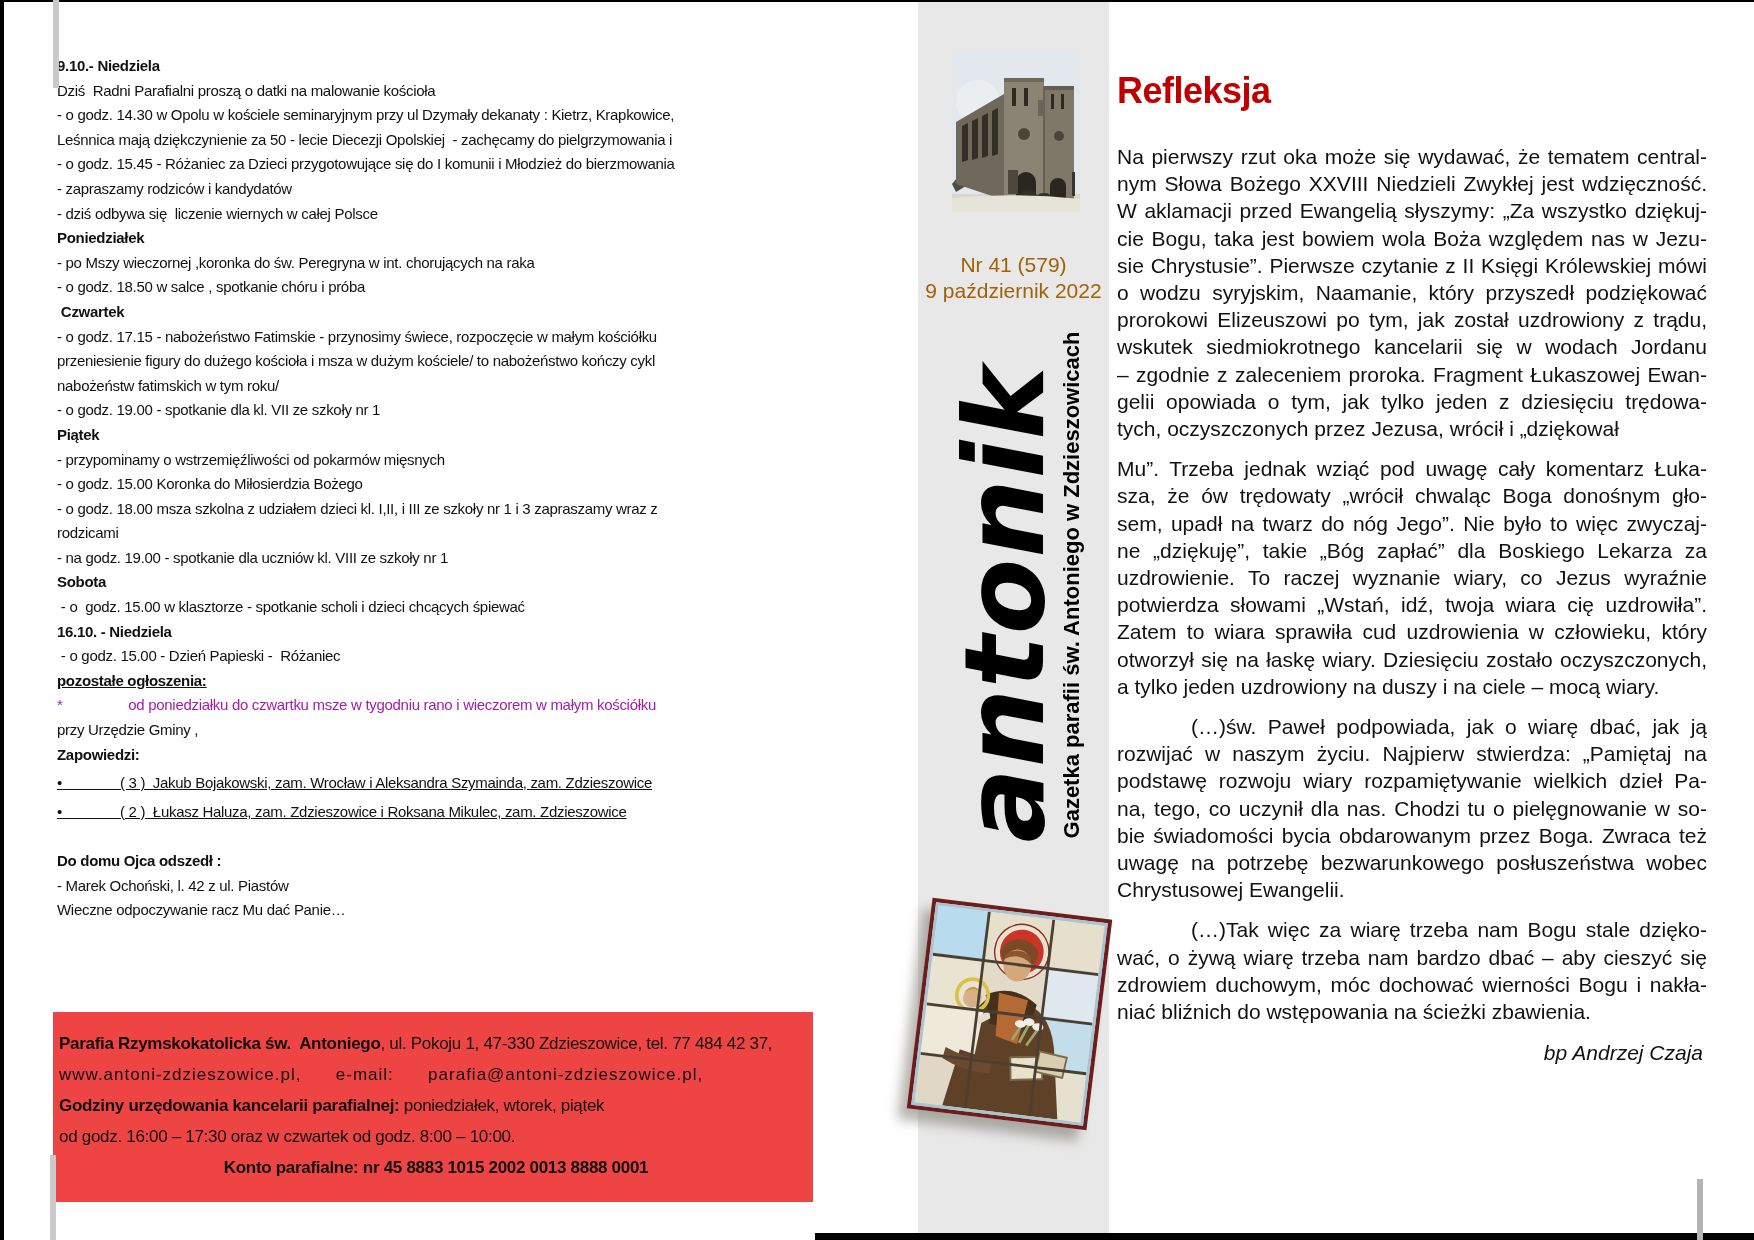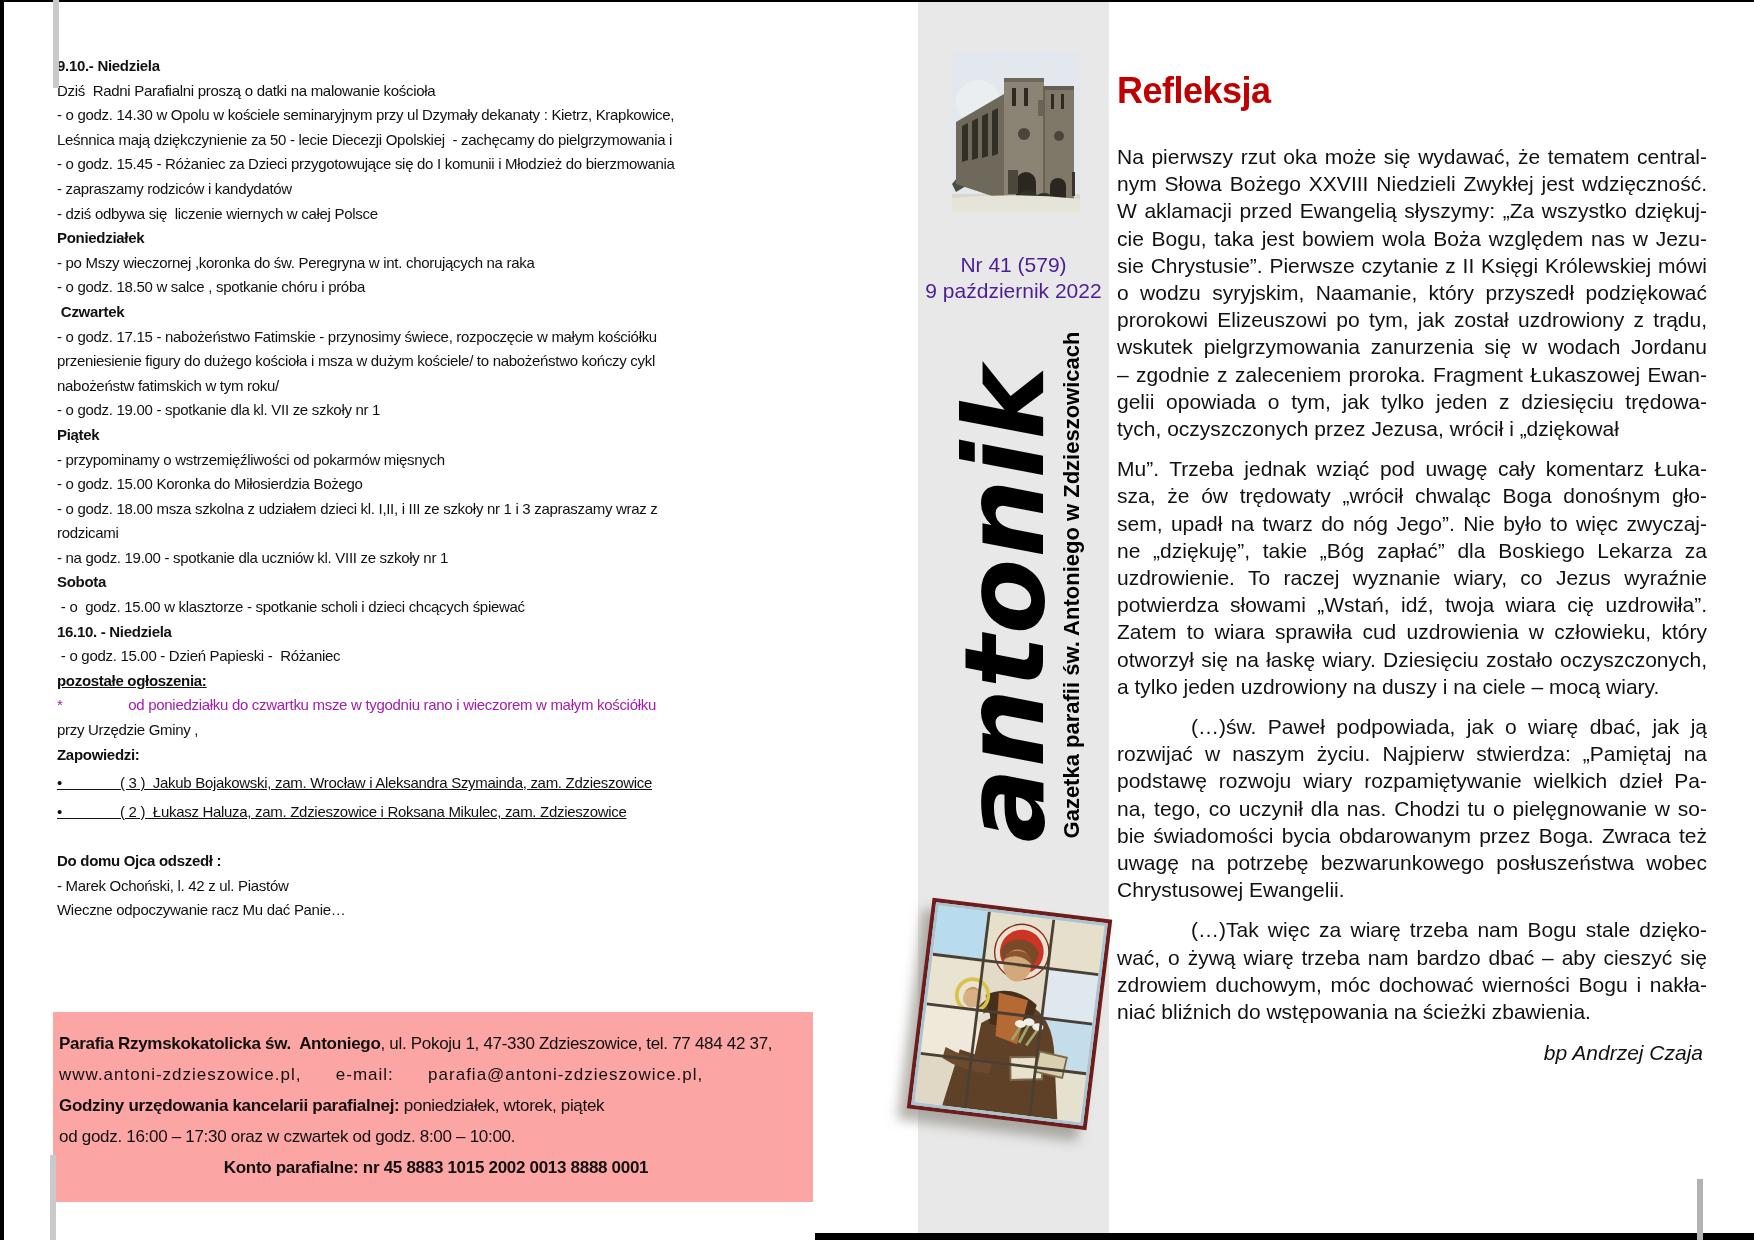--- a/index.html
+++ b/index.html
@@ -17,32 +17,32 @@
   
   .left-text{position:absolute;left:57px;top:54px;width:760px;font-size:15px;
     line-height:24.6px;letter-spacing:-0.3px;overflow:hidden;}
   .pline{white-space:pre;min-height:24.6px;}
   .pline.b{font-weight:700;}
   .pline.u{text-decoration:underline;}
   .pline.red{color:#a21caf;}
   .pline.mt{margin-top:4px;text-decoration:underline;}
 
   .contact-box{position:absolute;left:53px;top:1012px;width:760px;height:190px;
-    background:#fca5a5;padding:16px 0 0 6px;box-sizing:border-box;
+    background:#ef4444;padding:16px 0 0 6px;box-sizing:border-box;
     font-size:17px;line-height:31px;letter-spacing:-0.3px;overflow:hidden;}
   .cline{white-space:pre;}
   .cline .b{font-weight:700;}
   .cline.center{text-align:center;}
   .cline.spread{letter-spacing:1px;}
 
   
   .mid-band{position:absolute;left:918px;top:0;width:191px;height:1237px;background:#e8e8e8;}
   .church-photo{position:absolute;left:952px;top:52px;width:128px;height:160px;}
   .issue-block{position:absolute;left:918px;top:252px;width:191px;text-align:center;
-    font-size:21px;line-height:26px;color:#4c1d95;}
+    font-size:21px;line-height:26px;color:#a16207;}
   .masthead{position:absolute;left:725px;top:544px;width:560px;height:120px;
     transform:rotate(-90deg);display:flex;align-items:center;justify-content:center;
     font-family:"DejaVu Sans", sans-serif;font-weight:700;font-style:italic;
     font-size:110px;color:#000;letter-spacing:1px;}
   .masthead-sub{position:absolute;left:802px;top:572px;width:540px;height:26px;
     transform:rotate(-90deg);display:flex;align-items:center;justify-content:center;
     font-weight:700;font-size:22px;color:#000;white-space:nowrap;}
   .glass-wrap{position:absolute;left:919px;top:908px;width:181px;height:212px;
     transform:rotate(7deg);border:4px solid #6e1d1d;box-sizing:border-box;
     box-shadow:-8px 12px 12px rgba(110,105,95,.5);background:#e8e2d0;}
@@ -215,21 +215,21 @@
   <div class="right-heading">Refleksja</div>
   <div class="right-text" id="right-paragraphs">
       <div class="para">
         <div class="jline">Na pierwszy rzut oka może się wydawać, że tematem central-</div>
         <div class="jline">nym Słowa Bożego XXVIII Niedzieli Zwykłej jest wdzięczność.</div>
         <div class="jline">W aklamacji przed Ewangelią słyszymy: „Za wszystko dziękuj-</div>
         <div class="jline">cie Bogu, taka jest bowiem wola Boża względem nas w Jezu-</div>
         <div class="jline">sie Chrystusie”. Pierwsze czytanie z II Księgi Królewskiej mówi</div>
         <div class="jline">o wodzu syryjskim, Naamanie, który przyszedł podziękować</div>
         <div class="jline">prorokowi Elizeuszowi po tym, jak został uzdrowiony z trądu,</div>
-        <div class="jline">wskutek pielgrzymowania zanurzenia się w wodach Jordanu</div>
+        <div class="jline">wskutek siedmiokrotnego kancelarii się w wodach Jordanu</div>
         <div class="jline">– zgodnie z zaleceniem proroka. Fragment Łukaszowej Ewan-</div>
         <div class="jline">gelii opowiada o tym, jak tylko jeden z dziesięciu trędowa-</div>
         <div class="jline last">tych, oczyszczonych przez Jezusa, wrócił i „dziękował</div>
       </div>
       <div class="para">
         <div class="jline">Mu”. Trzeba jednak wziąć pod uwagę cały komentarz Łuka-</div>
         <div class="jline">sza, że ów trędowaty „wrócił chwaląc Boga donośnym gło-</div>
         <div class="jline">sem, upadł na twarz do nóg Jego”. Nie było to więc zwyczaj-</div>
         <div class="jline">ne „dziękuję”, takie „Bóg zapłać” dla Boskiego Lekarza za</div>
         <div class="jline">uzdrowienie. To raczej wyznanie wiary, co Jezus wyraźnie</div>

